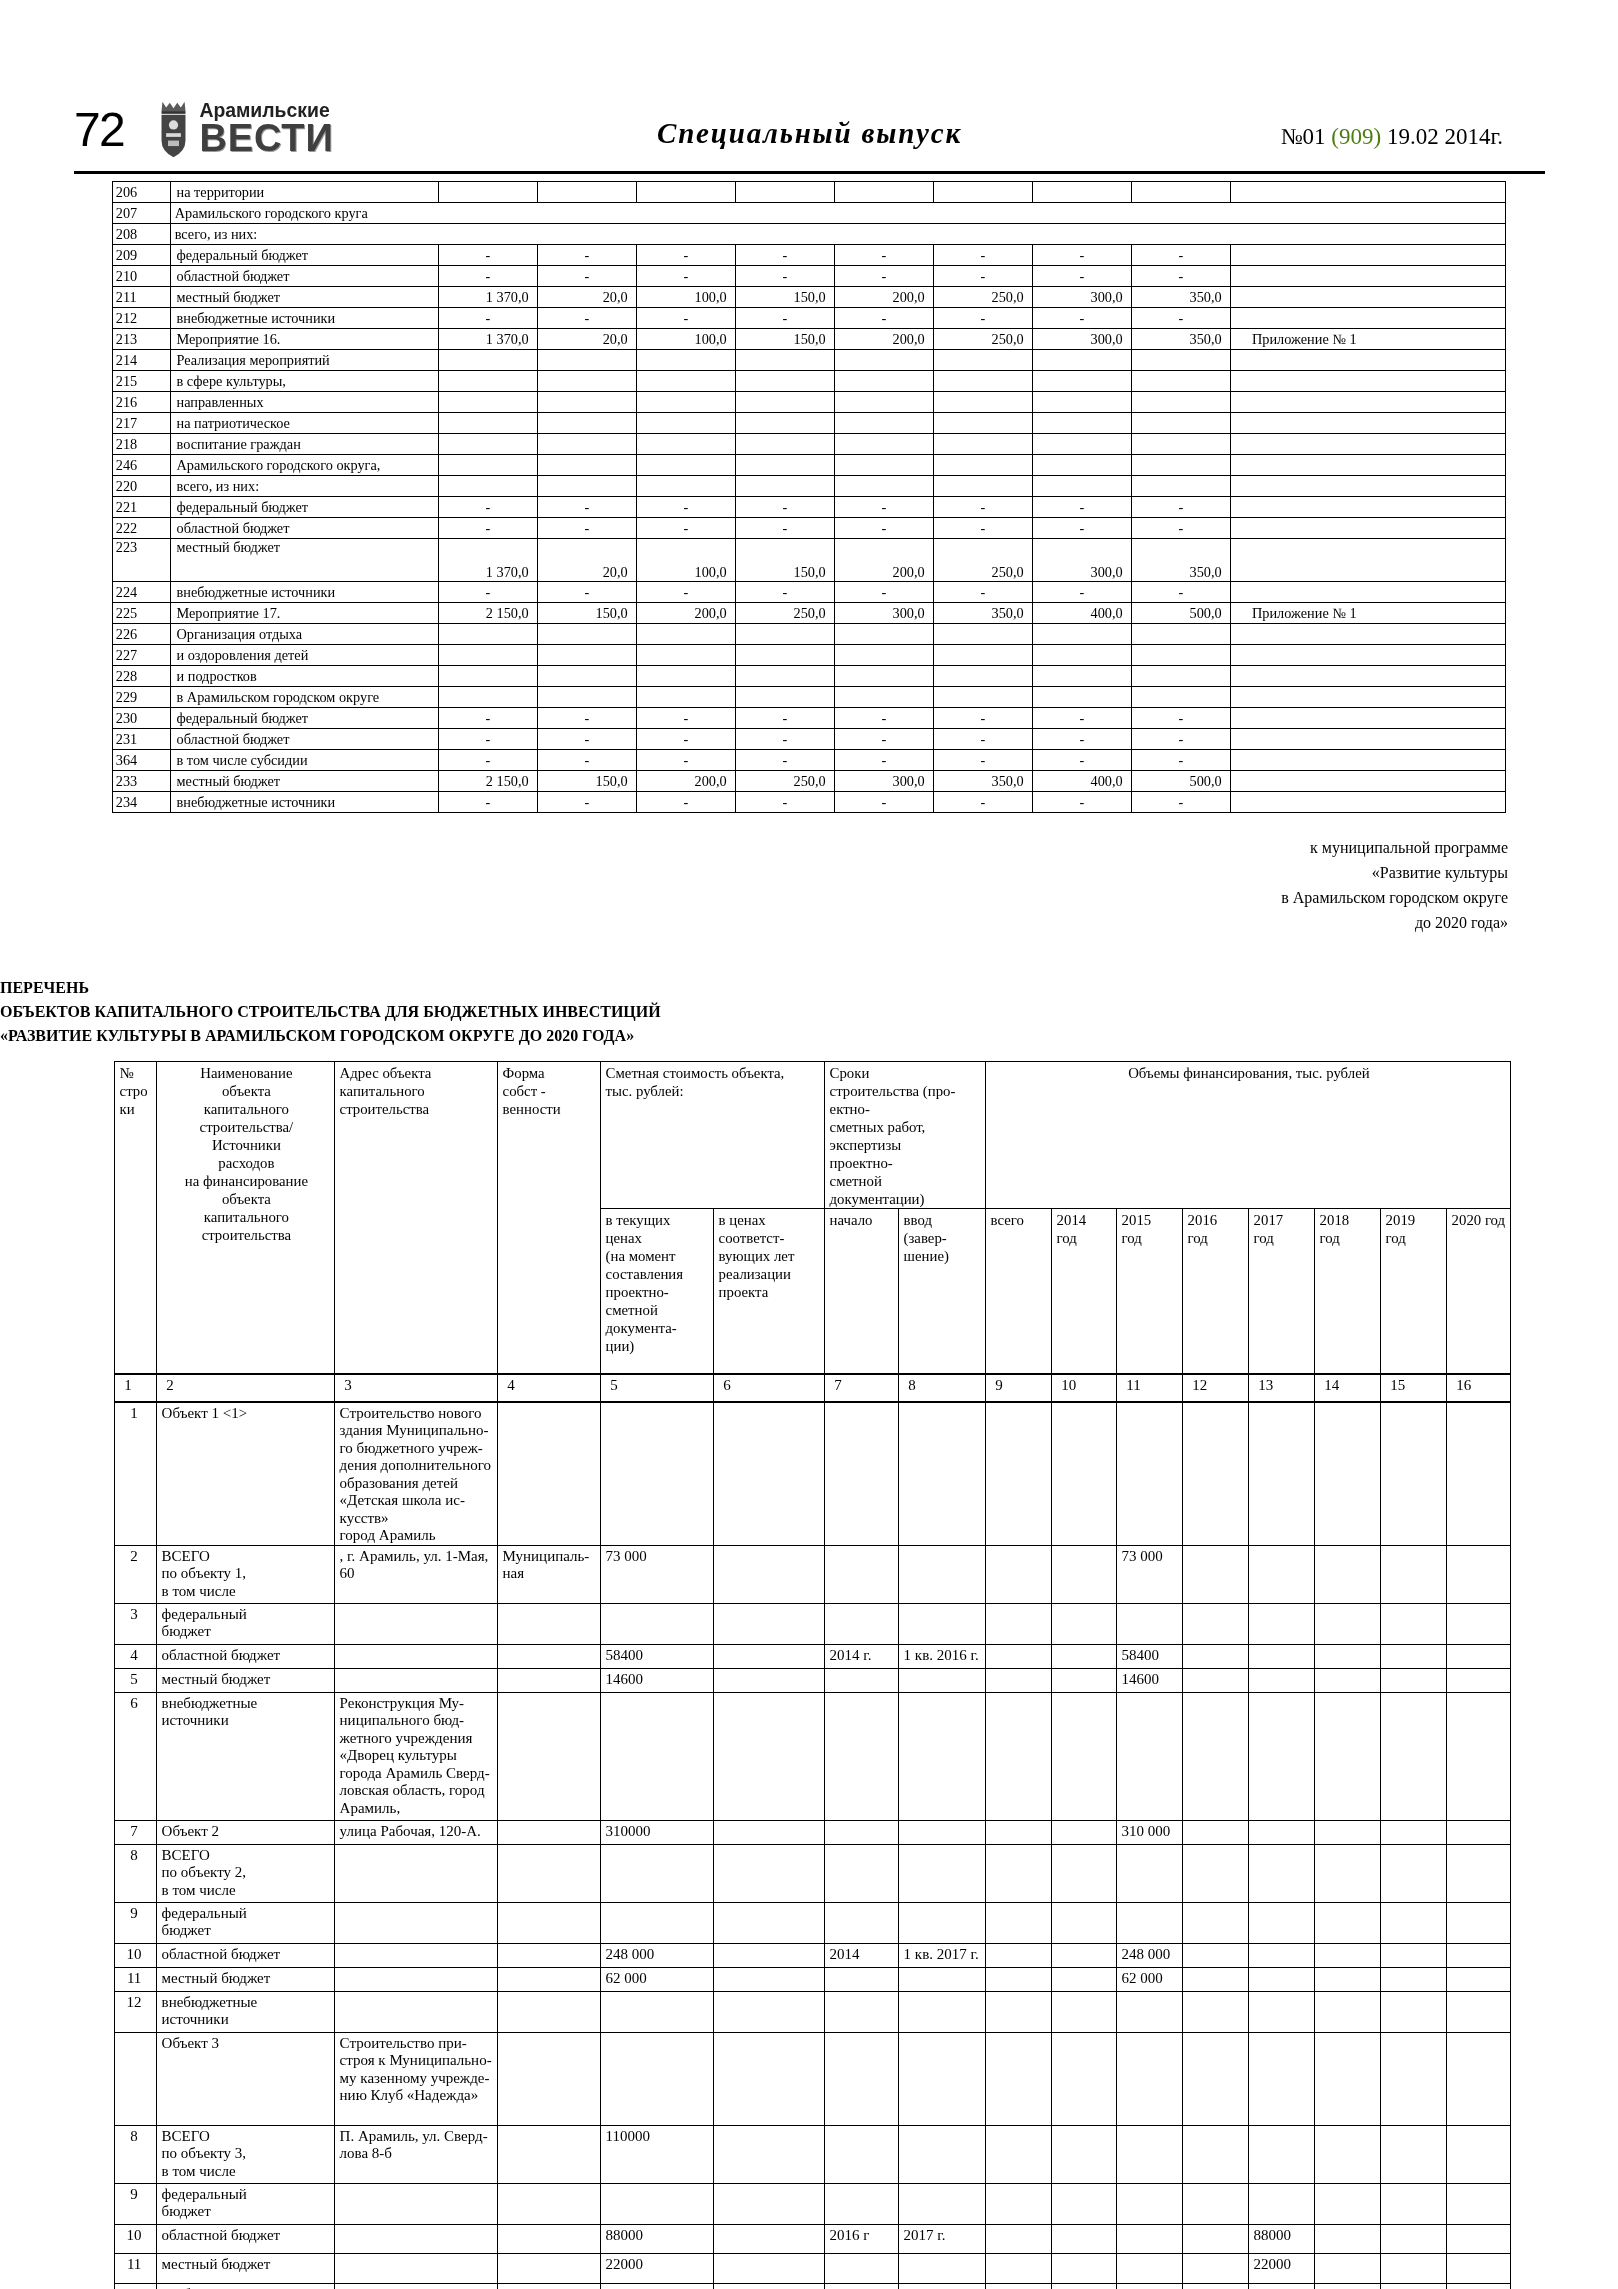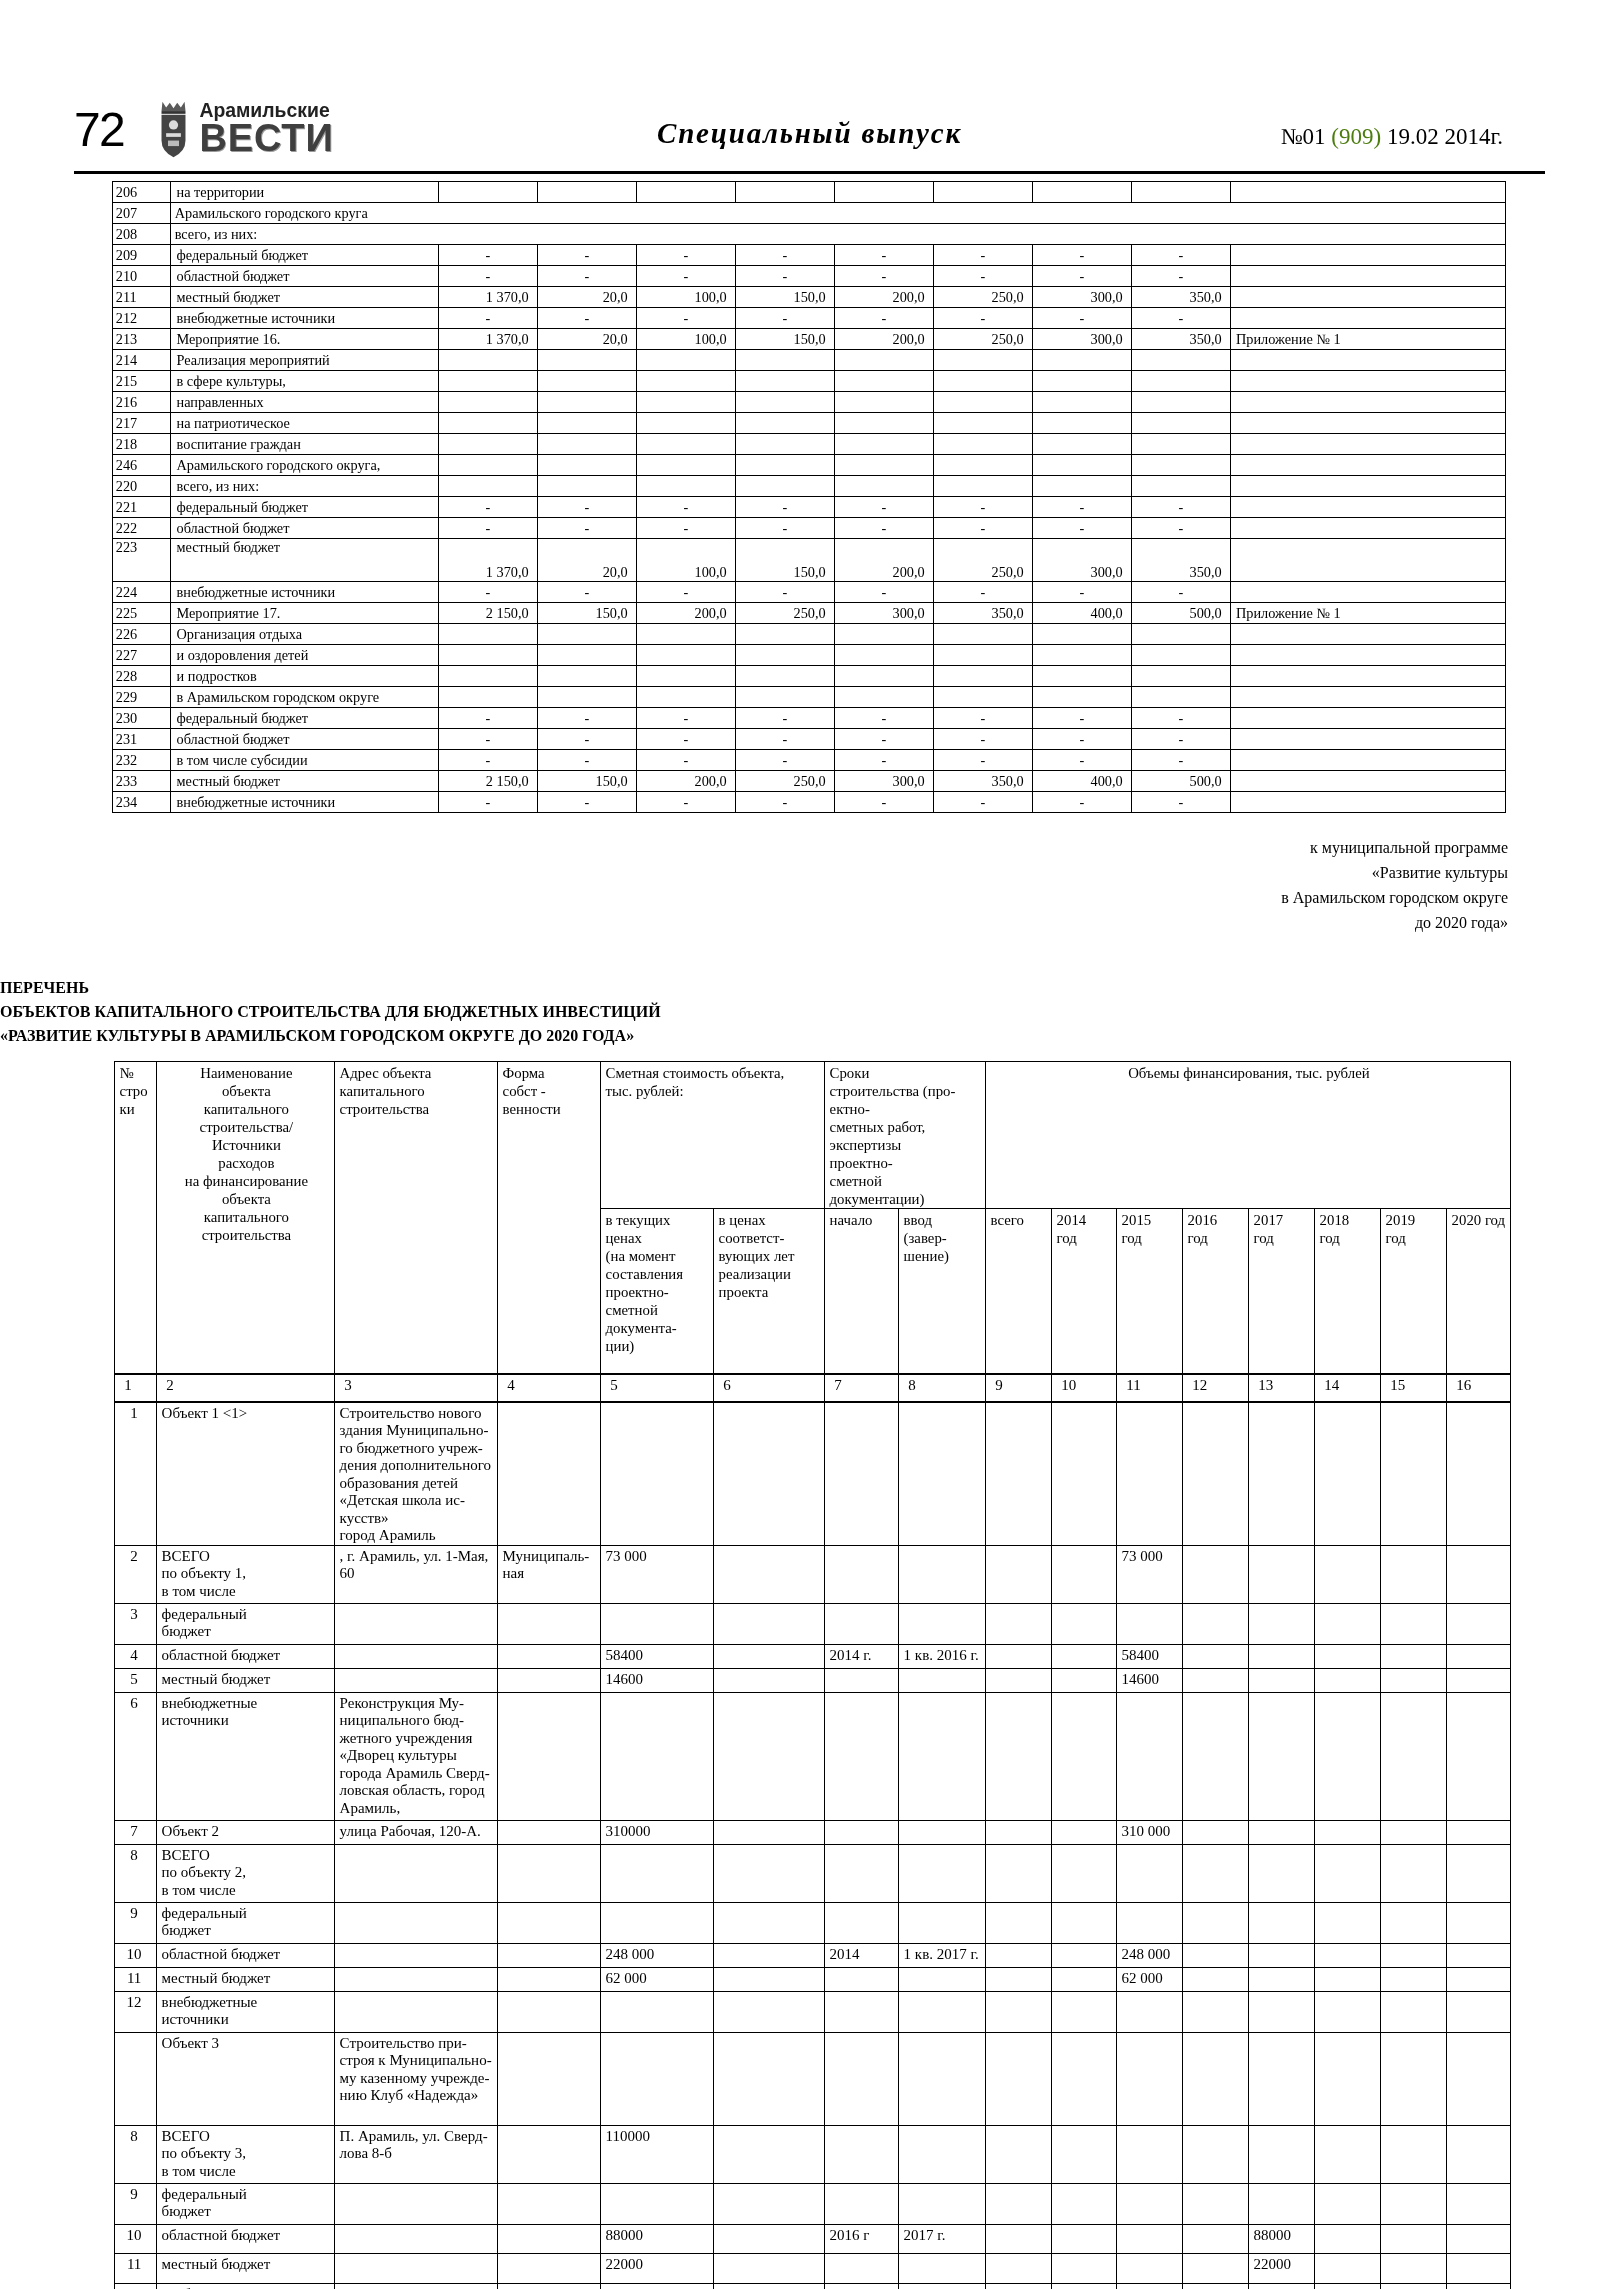--- a/index.html
+++ b/index.html
@@ -21,21 +21,21 @@
   .issue-no .paren{color:#4d7c0f;}
   .head-rule{position:absolute;left:74px;top:171px;width:1471px;height:2.8px;background:#000;}
   
   .t1{position:absolute;left:112px;top:181px;border-collapse:collapse;table-layout:fixed;
       font-size:14.3px;}
   .t1 td{border:1.5px solid #000;height:20px;padding:0 3.7px;overflow:hidden;white-space:nowrap;}
   .t1 td.t1-num{padding-left:2.8px;}
   .t1 td.t1-label{padding-left:5.5px;}
   .t1 td.t1-val{text-align:right;padding-right:8.3px;}
   .t1 td.t1-dash{text-align:center;}
-  .t1 td.t1-note{padding-left:5px;}
+  .t1 td.t1-note{padding-left:21px;}
   .t1 tr.tall td{height:42px;}
   .t1 tr.tall td.t1-val{vertical-align:bottom;}
   .t1 tr.tall td.t1-label,.t1 tr.tall td.t1-num{vertical-align:top;}
   
   .appendix{position:absolute;left:770px;top:835px;width:738px;text-align:right;
             font-size:16px;line-height:25px;}
   .list-title{position:absolute;left:0;top:976px;width:1517px;text-align:left;
               font-weight:bold;font-size:16px;line-height:24px;}
   
   .t2{position:absolute;left:114px;top:1061px;border-collapse:collapse;table-layout:fixed;
@@ -407,21 +407,21 @@
           <td class="t1-dash">-</td>
           <td class="t1-dash">-</td>
           <td class="t1-dash">-</td>
           <td class="t1-dash">-</td>
           <td class="t1-dash">-</td>
           <td class="t1-dash">-</td>
           <td class="t1-dash">-</td>
           <td class="t1-note"></td>
         </tr>
         <tr>
-          <td class="t1-num">232</td>
+          <td class="t1-num">364</td>
           <td class="t1-label">в том числе субсидии</td>
           <td class="t1-dash">-</td>
           <td class="t1-dash">-</td>
           <td class="t1-dash">-</td>
           <td class="t1-dash">-</td>
           <td class="t1-dash">-</td>
           <td class="t1-dash">-</td>
           <td class="t1-dash">-</td>
           <td class="t1-dash">-</td>
           <td class="t1-note"></td>

